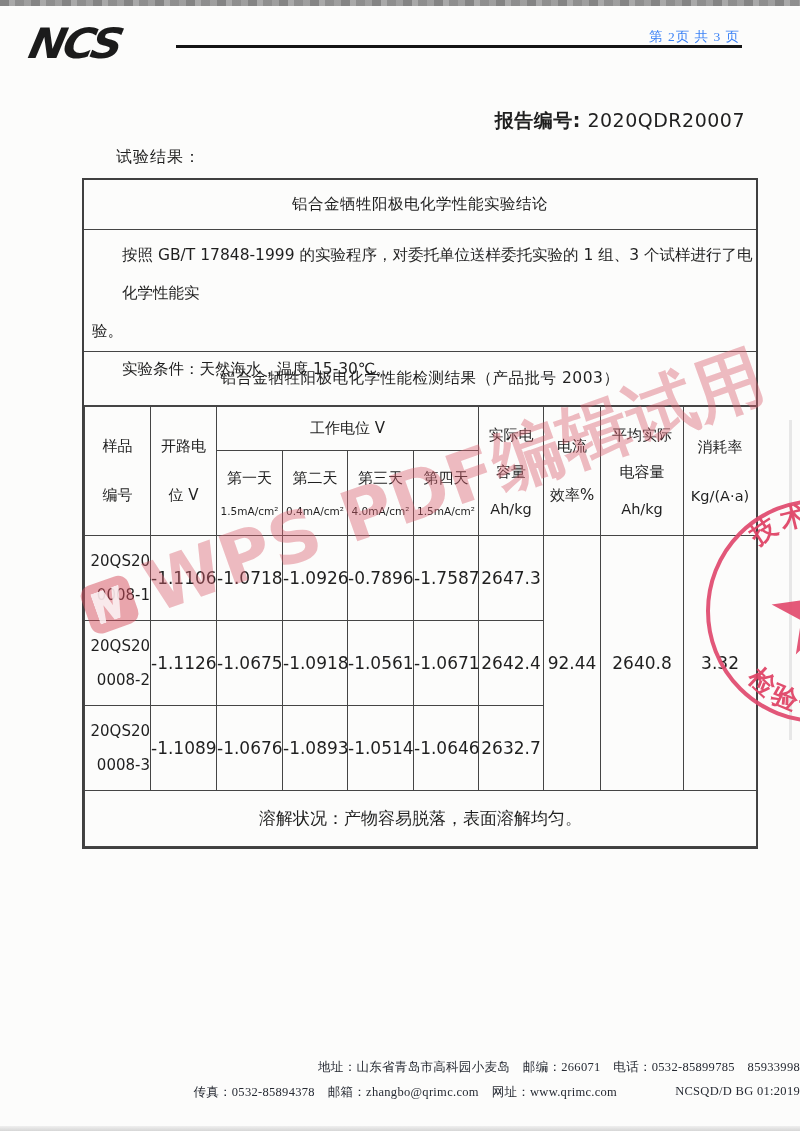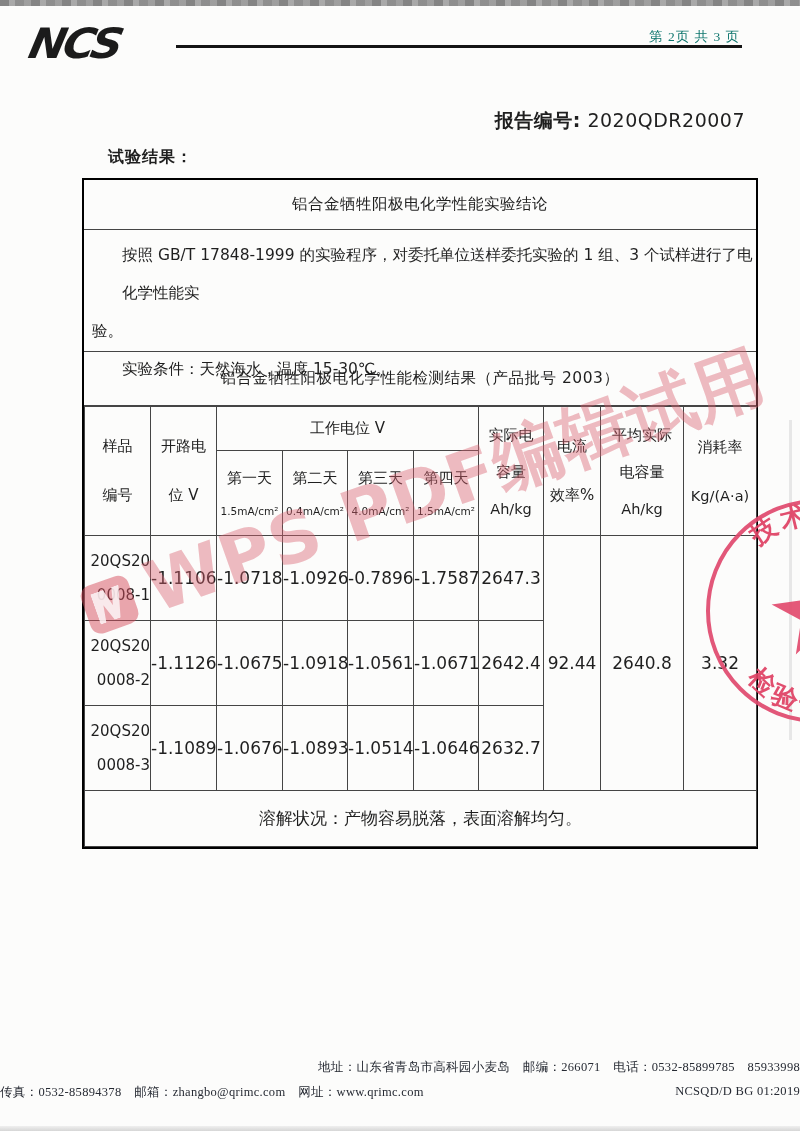--- a/index.html
+++ b/index.html
@@ -26,36 +26,36 @@
   
   .logo{
     position:absolute;left:30px;top:18px;
     font-size:44px;font-weight:900;font-style:italic;
     letter-spacing:-3px;transform:skewX(-12deg) scaleY(.95);
     color:#1b1b1b;
   }
   .page-indicator{
     position:absolute;right:60px;top:28px;
     font-family:"Liberation Serif","DejaVu Serif",serif;
-    font-size:13.5px;color:#0f766e;letter-spacing:1px;
+    font-size:13.5px;color:#3b82f6;letter-spacing:1px;
   }
   .header-rule{
     position:absolute;left:176px;top:45px;width:566px;height:3px;background:#141414;
   }
   .report-no{
     position:absolute;right:55px;top:108px;font-size:19px;letter-spacing:.5px;
   }
   .report-no .lbl{font-weight:bold;text-align:center;}
   .section-label{
-    position:absolute;left:108px;top:147px;font-size:16px;font-weight:bold;letter-spacing:1px;
+    position:absolute;left:116px;top:147px;font-size:16px;font-weight:normal;letter-spacing:1px;
   }
   
   .report-block{
     position:absolute;left:82px;top:178px;width:676px;
-    border:2px solid #000000;box-sizing:border-box;z-index:1;
+    border:2px solid #404040;box-sizing:border-box;z-index:1;
   }
   .sec{border-bottom:1.5px solid #454545;box-sizing:border-box;}
   .sec-title{height:50px;display:flex;align-items:center;justify-content:center;
     font-size:15.5px;letter-spacing:.5px;}
   .sec-para{height:122px;padding-top:6px;font-size:15.5px;}
   .sec-para .ln{line-height:38px;padding-left:8px;}
   .sec-para .indent{padding-left:38px;}
   .sec-sub{height:54px;display:flex;align-items:center;justify-content:center;
     font-size:15.5px;letter-spacing:.5px;}
   
@@ -95,21 +95,21 @@
   }
   
   .stamp{position:absolute;left:698px;top:494px;width:230px;height:238px;z-index:6;opacity:.92;}
   
   .footer{
     position:absolute;left:0;bottom:30px;width:100%;
     font-family:"Liberation Serif","DejaVu Serif",serif;
     font-size:12.5px;color:#262a33;
   }
   .footer .f1{text-align:right;letter-spacing:.3px;}
-  .footer .f2{display:flex;justify-content:space-between;gap:82px;margin-top:8px;letter-spacing:.3px;}
+  .footer .f2{display:flex;justify-content:flex-end;gap:58px;margin-top:8px;letter-spacing:.3px;}
 </style>
 </head>
 <body>
 
 <div class="page">
 
   <div class="scan-band-top"></div>
   <div class="scan-edge-right"></div>
 
   <div class="logo">NCS</div>

